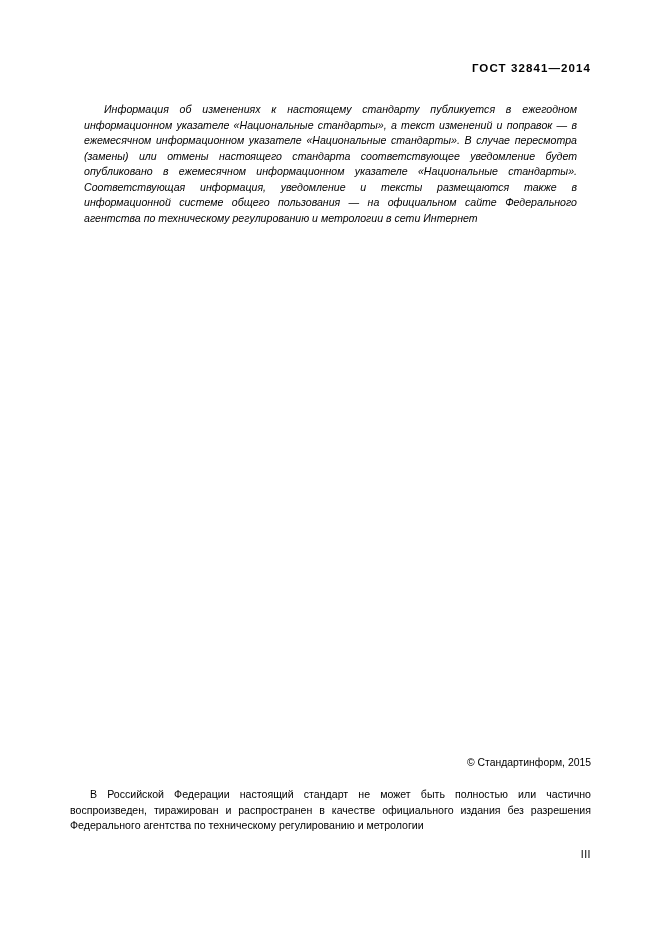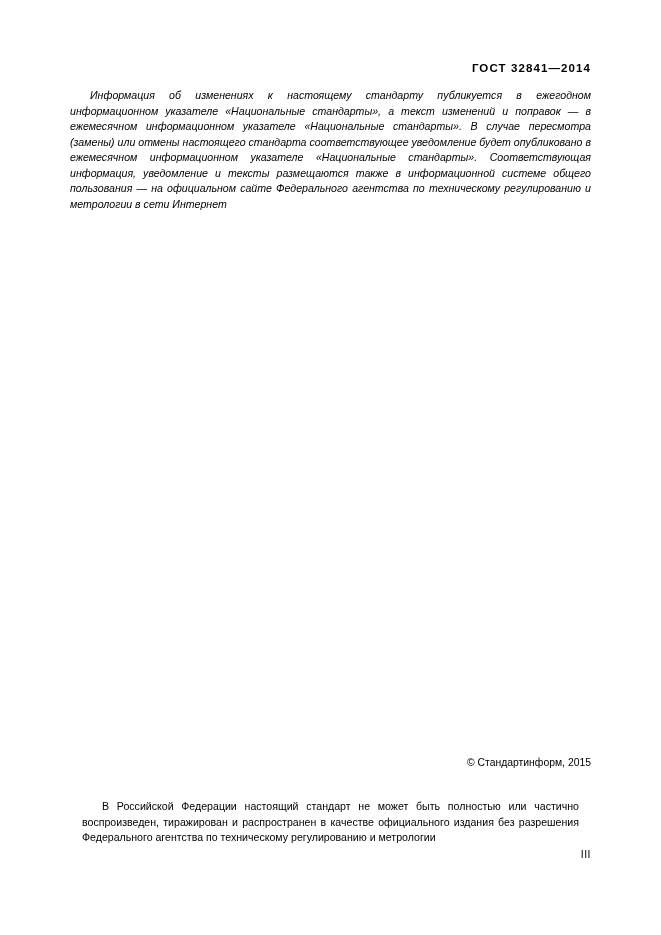--- a/index.html
+++ b/index.html
@@ -41,21 +41,21 @@
     top: 88px;
     width: 521px;
     font-size: 10.6px;
     font-style: italic;
     line-height: 1.47;
     text-align: justify;
     text-justify: inter-word;
     hyphens: manual;
   }
   .intro-block p {
-    margin: 0;
+    margin: 14px;
     text-indent: 20px;
   }
   .copyright {
     position: absolute;
     left: 70px;
     top: 757px;
     width: 521px;
     font-size: 10.4px;
     text-align: right;
   }
@@ -63,21 +63,21 @@
     position: absolute;
     left: 70px;
     top: 787px;
     width: 521px;
     font-size: 10.6px;
     line-height: 1.47;
     text-align: justify;
     text-justify: inter-word;
   }
   .bottom-block p {
-    margin: 12px;
+    margin: 0;
     text-indent: 20px;
   }
   .folio {
     position: absolute;
     right: 70px;
     top: 848px;
     font-size: 10.5px;
     font-weight: normal;
     letter-spacing: 0.5px;
   }

